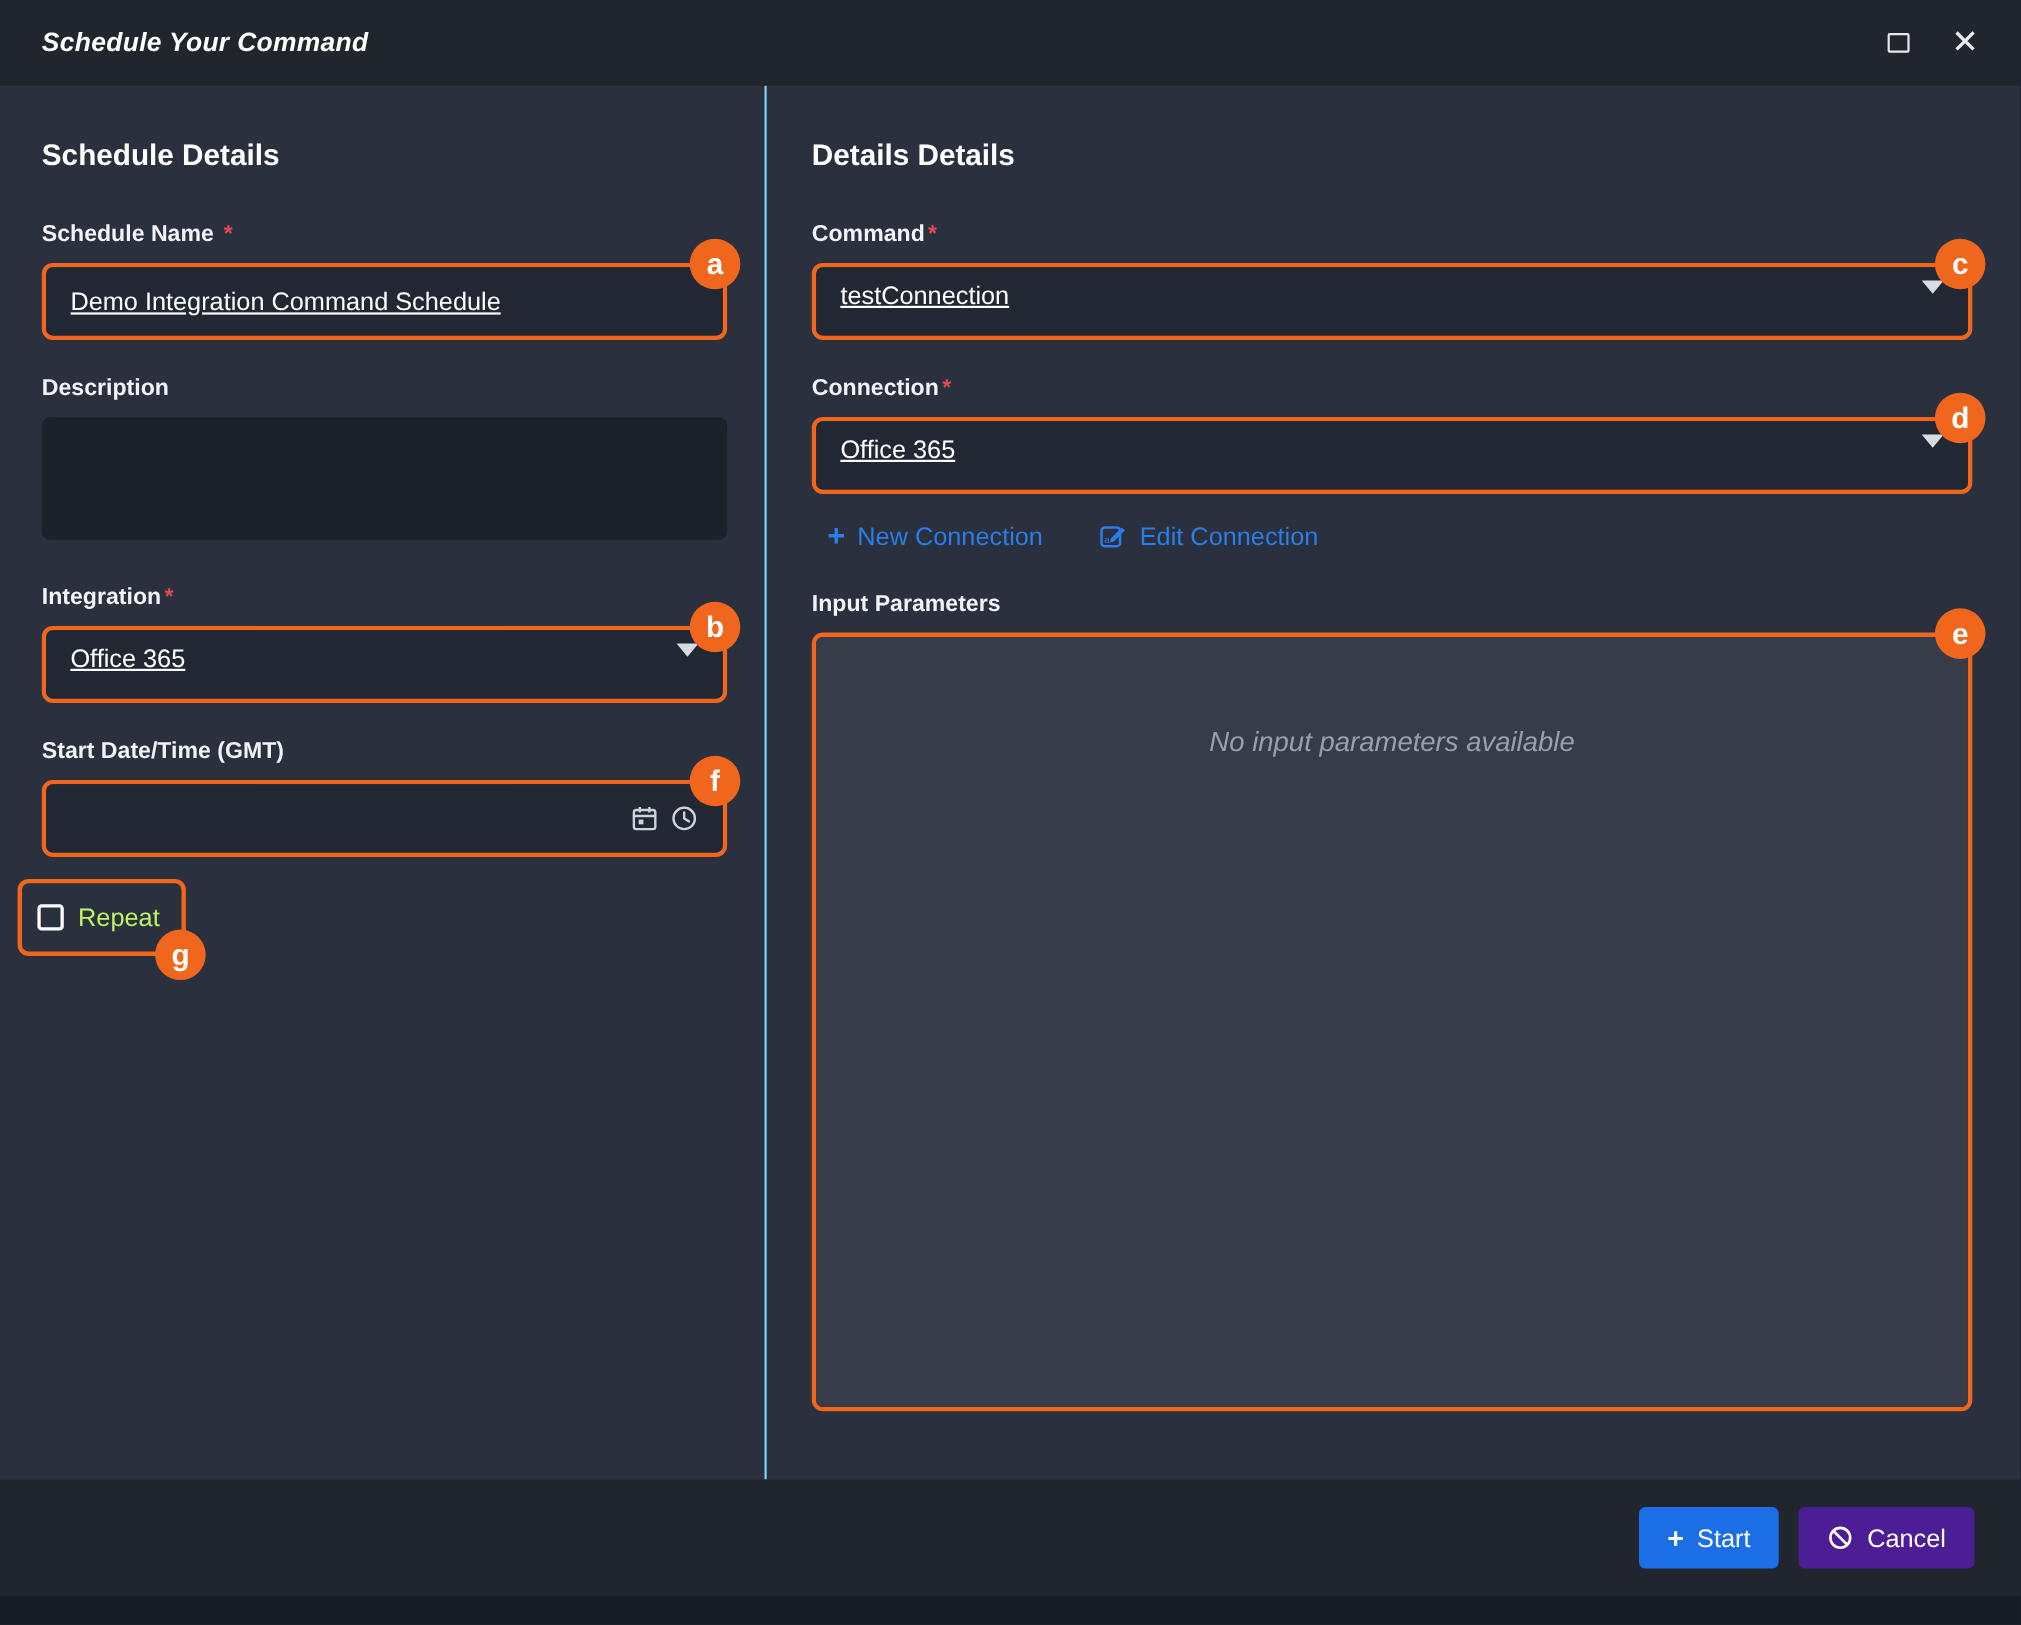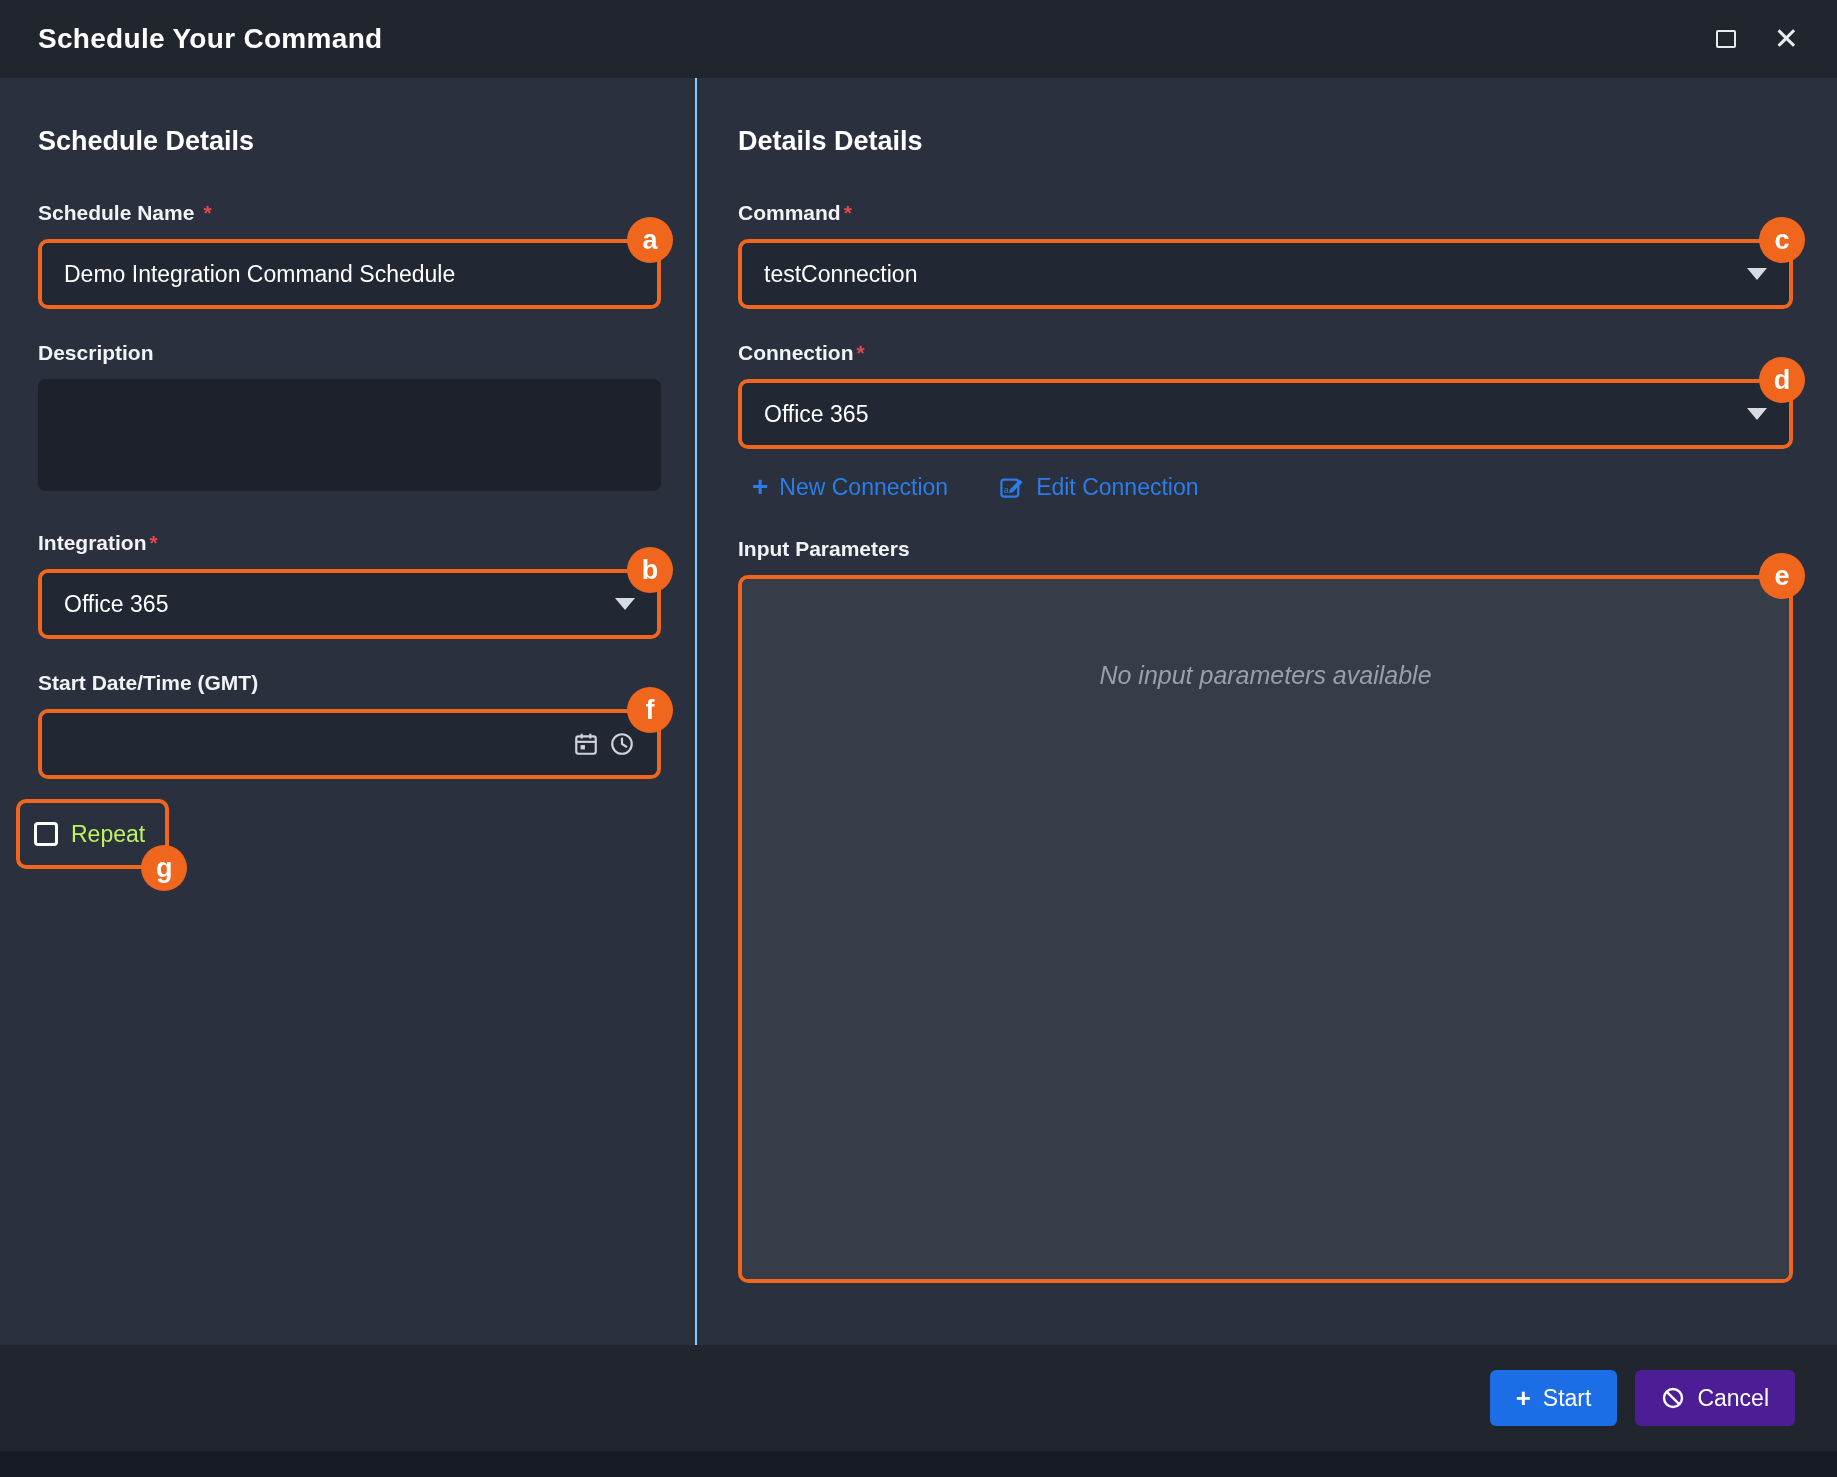--- a/index.html
+++ b/index.html
@@ -3,40 +3,40 @@
 <meta charset="utf-8">
 <style>
   * { box-sizing: border-box; }
   html,body { margin:0; padding:0; background:#161a22; }
   body { font-family:"Liberation Sans","DejaVu Sans",sans-serif; }
 
   .modal { width:1837px; height:1477px; display:flex; flex-direction:column; background:#2a303d; overflow:hidden; }
 
   
   .titlebar { height:78px; background:#20252e; display:flex; align-items:center; padding:0 38px; flex-shrink:0; }
-  .titlebar .title { color:#ffffff; font-size:28px; font-weight:700; letter-spacing:.3px; }
+  .titlebar .title { color:#ffffff; font-size:24px; font-weight:700; letter-spacing:.3px;font-style:italic; }
   .win-controls { margin-left:auto; display:flex; align-items:center; gap:38px; }
   .maximize-icon { width:20px; height:18px; border:2px solid #e8eaee; border-radius:2px; display:inline-block; cursor:pointer; }
   .close-icon { color:#e8eaee; font-size:30px; line-height:1; cursor:pointer; font-weight:400; }
 
   
   .body { flex:1; display:flex; min-height:0; }
   .col-left { width:697px; flex-shrink:0; border-right:2px solid #7dd3fc; padding:48px 34px 0 38px; }
   .col-right { flex:1; padding:48px 44px 0 41px; }
 
   .section-heading { color:#ffffff; font-size:27px; font-weight:700; margin:0 0 44px 0; }
 
   .label { color:#f2f3f6; font-size:21px; font-weight:700; margin-bottom:14px; display:flex; align-items:baseline; }
   .req { color:#e5484d; font-weight:700; margin-left:3px; }
   .req.spaced { margin-left:9px; }
 
   .field-wrap { position:relative; margin-bottom:32px; }
   .hl { border:4px solid #f0661c; border-radius:10px; }
 
-  .input-box { height:62px; background:#212733; border-radius:6px; display:flex; align-items:center; padding:12px 22px; color:#ffffff; font-size:23px; }
+  .input-box { height:62px; background:#212733; border-radius:6px; display:flex; padding:12px 22px; color:#ffffff; font-size:23px;text-decoration:underline; }
   .input-box input { flex:1; background:transparent; border:none; outline:none; color:#ffffff; font-size:23px; font-family:inherit; padding:0; }
 
   .select-box { cursor:pointer; }
   .caret-down { width:0; height:0; border-left:10px solid transparent; border-right:10px solid transparent; border-top:12px solid #d8dbe1; margin-left:auto; }
 
   textarea.description { width:100%; height:112px; background:#1c212c; border:none; border-radius:8px; resize:none; outline:none; color:#ffffff; font-size:22px; font-family:inherit; padding:14px 18px; display:block; margin-bottom:40px; }
 
   .field-icons { margin-left:auto; display:flex; align-items:center; gap:10px; }
   .field-icons svg { display:block; }
 

